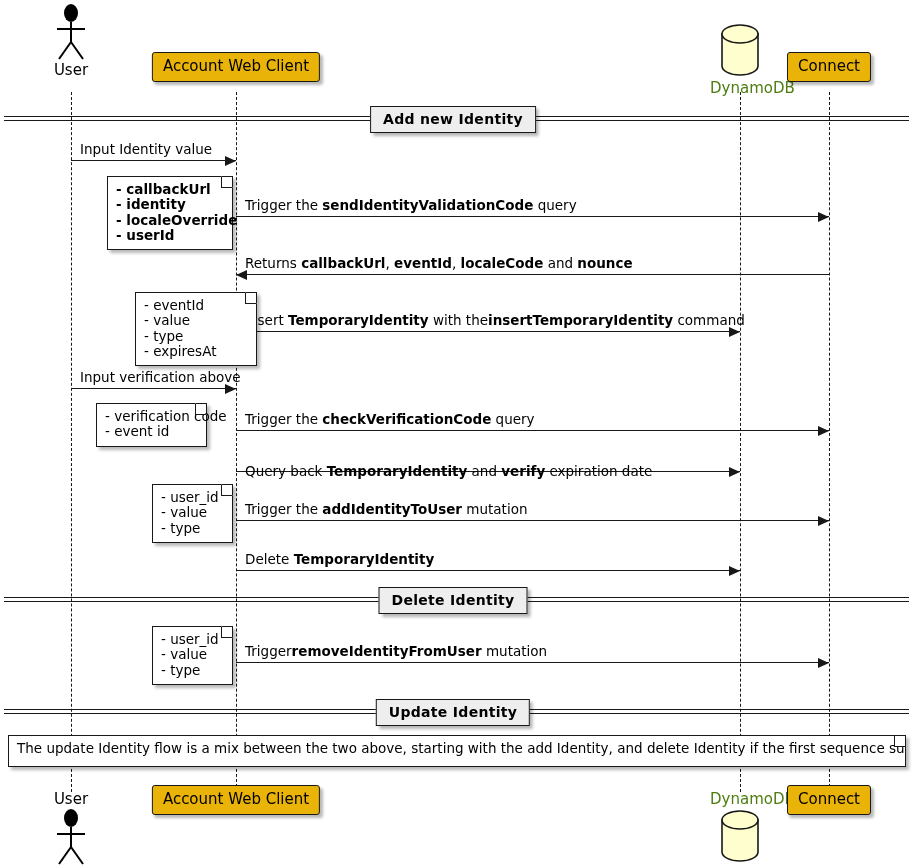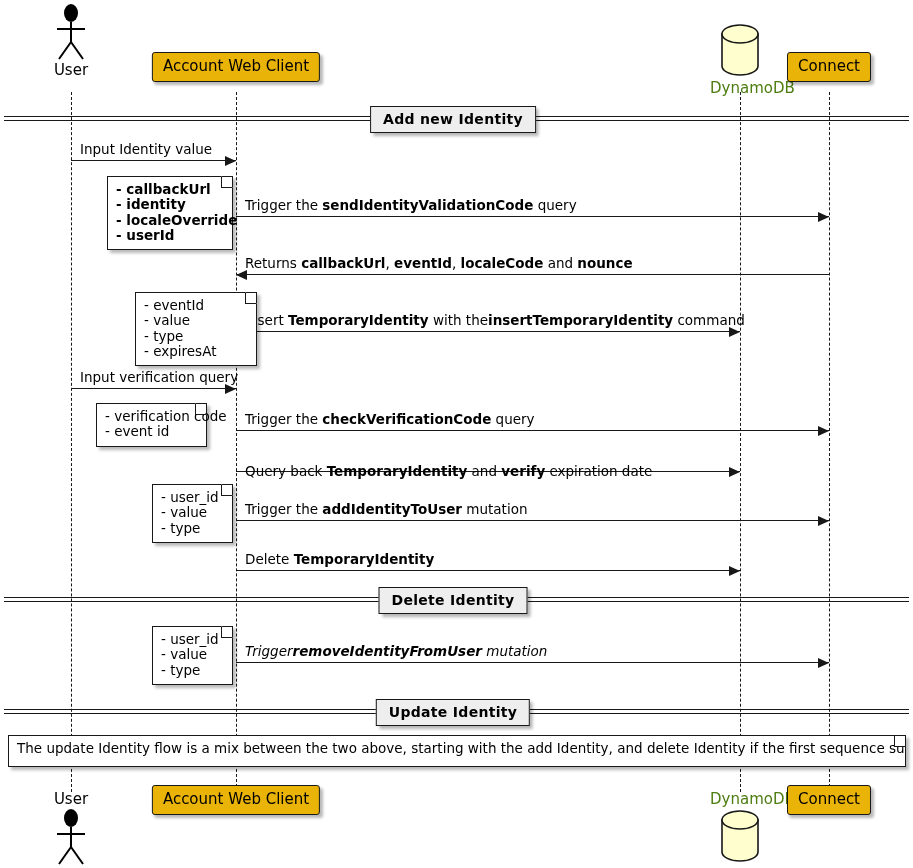--- a/index.html
+++ b/index.html
@@ -222,21 +222,21 @@
         <div class="msg-label" style="top: 257px; left: 245px;"><span>Returns </span><b>callbackUrl</b><span>, </span><b>eventId</b><span>, </span><b>localeCode</b><span> and </span><b>nounce</b></div>
       </div>
       <div>
         <div class="msg-line" style="left: 236px; width: 504px; top: 331px;"></div>
         <div class="arrow-head arrow-right" style="top: 327px; left: 729px;"></div>
         <div class="msg-label" style="top: 314px; left: 245px;"><span>Insert </span><b>TemporaryIdentity</b><span> with the</span><b>insertTemporaryIdentity</b><span> command</span></div>
       </div>
       <div>
         <div class="msg-line" style="left: 71px; width: 165px; top: 388px;"></div>
         <div class="arrow-head arrow-right" style="top: 384px; left: 225px;"></div>
-        <div class="msg-label" style="top: 371px; left: 80px;"><span>Input verification query</span></div>
+        <div class="msg-label" style="top: 371px; left: 80px;"><span>Input verification above</span></div>
       </div>
       <div>
         <div class="msg-line" style="left: 236px; width: 593px; top: 430px;"></div>
         <div class="arrow-head arrow-right" style="top: 426px; left: 818px;"></div>
         <div class="msg-label" style="top: 413px; left: 245px;"><span>Trigger the </span><b>checkVerificationCode</b><span> query</span></div>
       </div>
       <div>
         <div class="msg-line" style="left: 236px; width: 504px; top: 471px;"></div>
         <div class="arrow-head arrow-right" style="top: 467px; left: 729px;"></div>
         <div class="msg-label" style="top: 465px; left: 245px;"><span>Query back </span><b>TemporaryIdentity</b><span> and </span><b>verify</b><span> expiration date</span></div>
@@ -247,21 +247,21 @@
         <div class="msg-label" style="top: 503px; left: 245px;"><span>Trigger the </span><b>addIdentityToUser</b><span> mutation</span></div>
       </div>
       <div>
         <div class="msg-line" style="left: 236px; width: 504px; top: 570px;"></div>
         <div class="arrow-head arrow-right" style="top: 566px; left: 729px;"></div>
         <div class="msg-label" style="top: 553px; left: 245px;"><span>Delete </span><b>TemporaryIdentity</b></div>
       </div>
       <div>
         <div class="msg-line" style="left: 236px; width: 593px; top: 662px;"></div>
         <div class="arrow-head arrow-right" style="top: 658px; left: 818px;"></div>
-        <div class="msg-label" style="top: 645px; left: 245px; font-style: italic;"><span>Trigger</span><b>removeIdentityFromUser</b><span> mutation</span></div>
+        <div class="msg-label" style="top: 645px; left: 245px;"><span>Trigger</span><b>removeIdentityFromUser</b><span> mutation</span></div>
       </div>
     </div>
 
   <div id="notes">
       <div class="note" style="left: 107px; top: 176px; width: 126px; min-height: 66px; font-weight: bold;"><div>- callbackUrl</div><div>- identity</div><div>- localeOverride</div><div>- userId</div></div>
       <div class="note" style="left: 135px; top: 292px; width: 122px; min-height: 66px;"><div>- eventId</div><div>- value</div><div>- type</div><div>- expiresAt</div></div>
       <div class="note" style="left: 96px; top: 403px; width: 111px; min-height: 36px;"><div>- verification code</div><div>- event id</div></div>
       <div class="note" style="left: 152px; top: 484px; width: 81px; min-height: 51px;"><div>- user_id</div><div>- value</div><div>- type</div></div>
       <div class="note" style="left: 152px; top: 626px; width: 81px; min-height: 51px;"><div>- user_id</div><div>- value</div><div>- type</div></div>
       <div class="note note-wide" style="left: 8px; top: 735px; width: 898px; min-height: 32px;">

